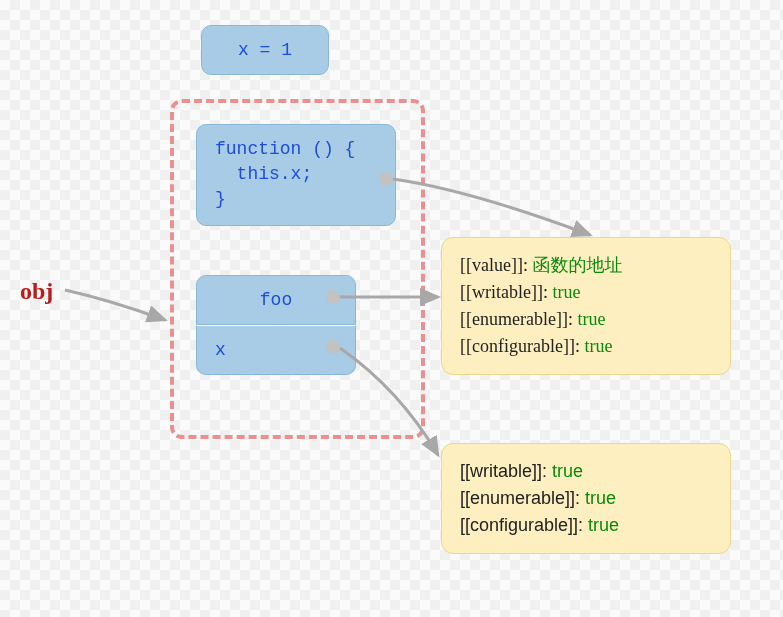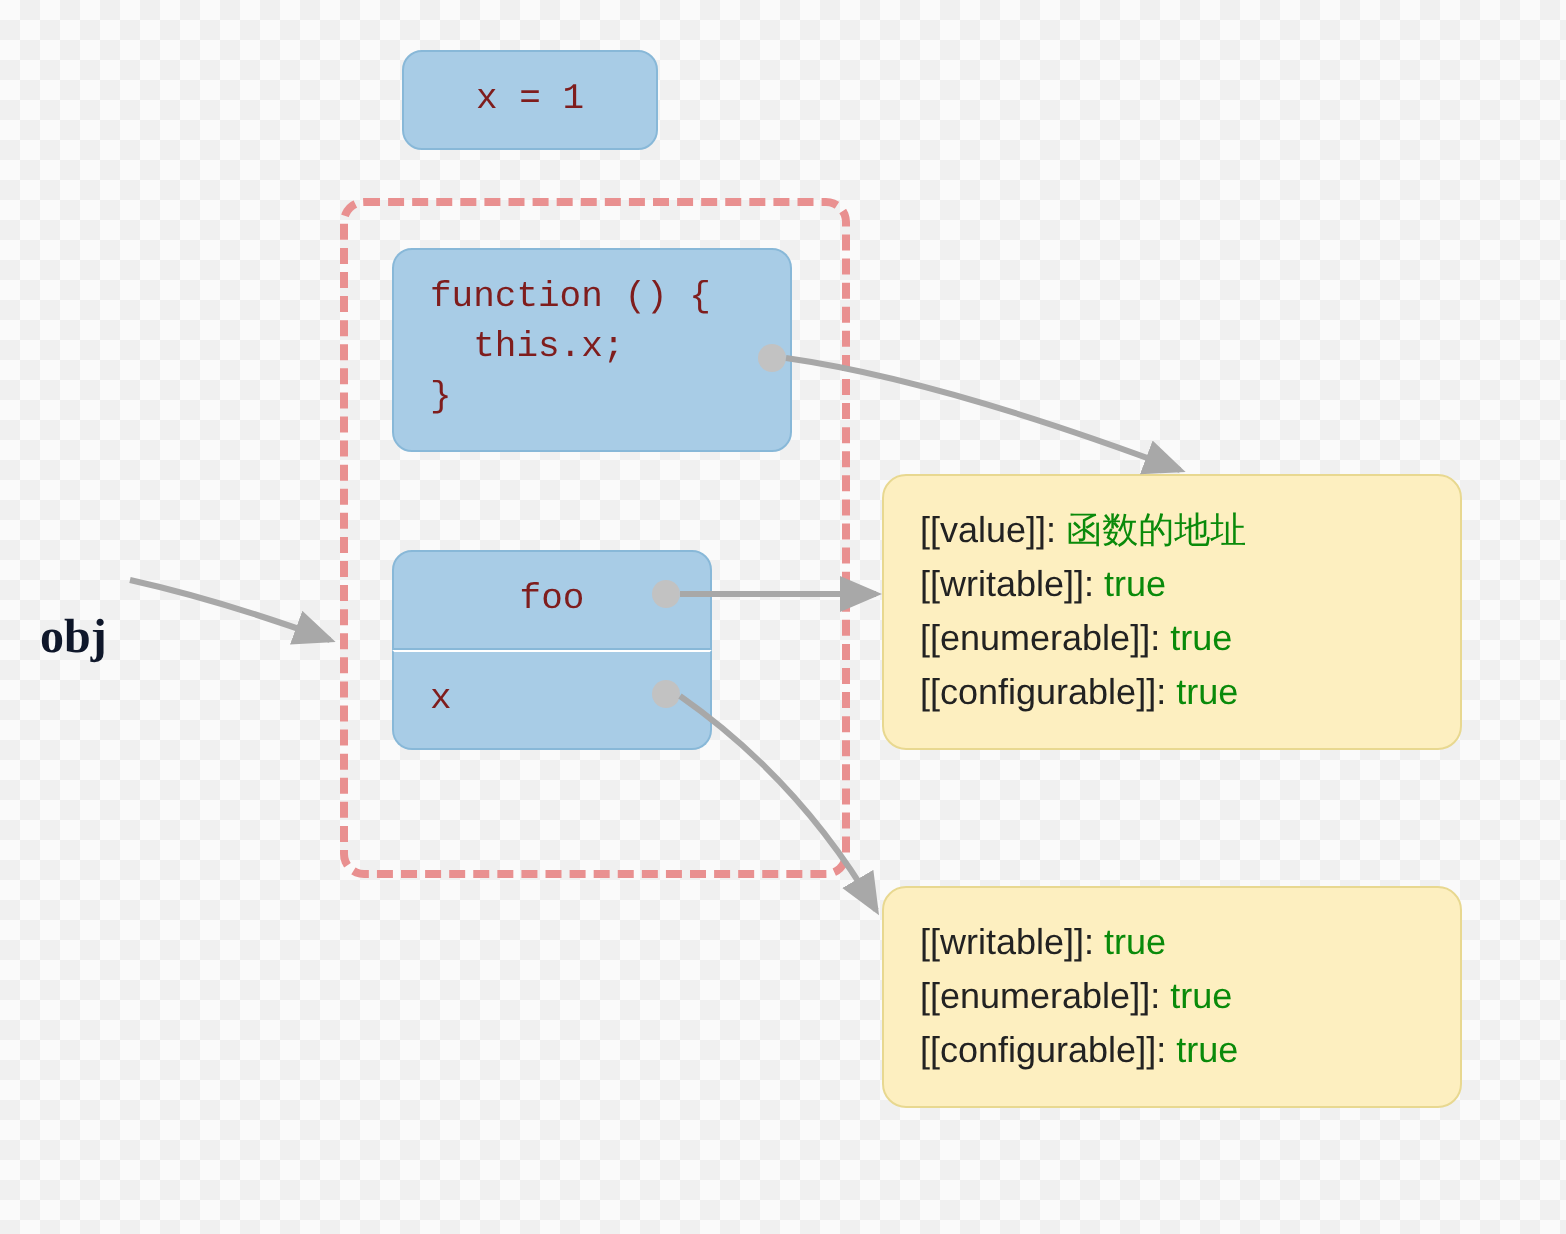--- a/index.html
+++ b/index.html
@@ -18,21 +18,21 @@
       font-family: Arial, sans-serif;
     }
     .blue-box {
       background: #a8cce6;
       border: 1px solid #88b8d8;
       border-radius: 10px;
       position: absolute;
       padding: 12px 18px;
       font-family: "Courier New", monospace;
       font-size: 18px;
-      color: #7f1d1d;
+      color: #1d4ed8;
     }
     .blue-box.code {
       white-space: pre;
       line-height: 1.4;
     }
     .dashed-container {
       position: absolute;
       border: 4px dashed #e99090;
       border-radius: 12px;
       background: transparent;
@@ -47,22 +47,21 @@
       font-size: 18px;
       line-height: 1.5;
       color: #222;
     }
     .yellow-panel .val { color: #0a8a0a; }
     .obj-label {
       position: absolute;
       font-family: Georgia, serif;
       font-weight: bold;
       font-size: 24px;
-      color: #0f172a;
-      margin-top: 28px;
+      color: #b91c1c;
     }
     .connector-dot {
       position: absolute;
       width: 14px;
       height: 14px;
       background: #c2c2c2;
       border-radius: 50%;
     }
     svg.arrows {
       position: absolute;
@@ -96,21 +95,21 @@
 
 <div class="blue-box prop-row" style="left:196px; top:325px; width:160px; height:50px; display:flex; align-items:center; border-top-left-radius:0; border-top-right-radius:0;">
   <span>x</span>
 </div>
 <div class="connector-dot" style="left:326px; top:340px;"></div>
 
 <div class="obj-label" style="left:20px; top:278px;">
   <span>obj</span>
 </div>
 
-<div class="yellow-panel" style="left:441px; top:237px; width:290px;">
+<div class="yellow-panel" style="left:441px; top:237px; width:290px;font-family:Liberation Serif, serif;">
   <div>
     <span>[[value]]:</span>
     <span class="val">函数的地址</span>
   </div>
   <div>
     <span>[[writable]]:</span>
     <span class="val">true</span>
   </div>
   <div>
     <span>[[enumerable]]:</span>

